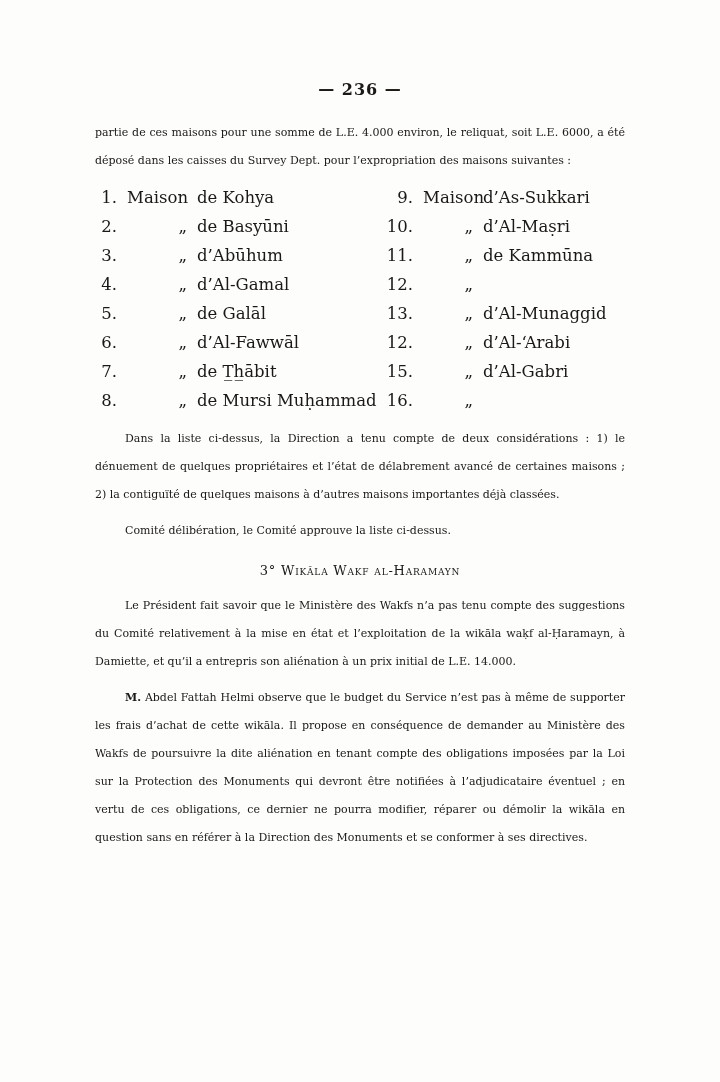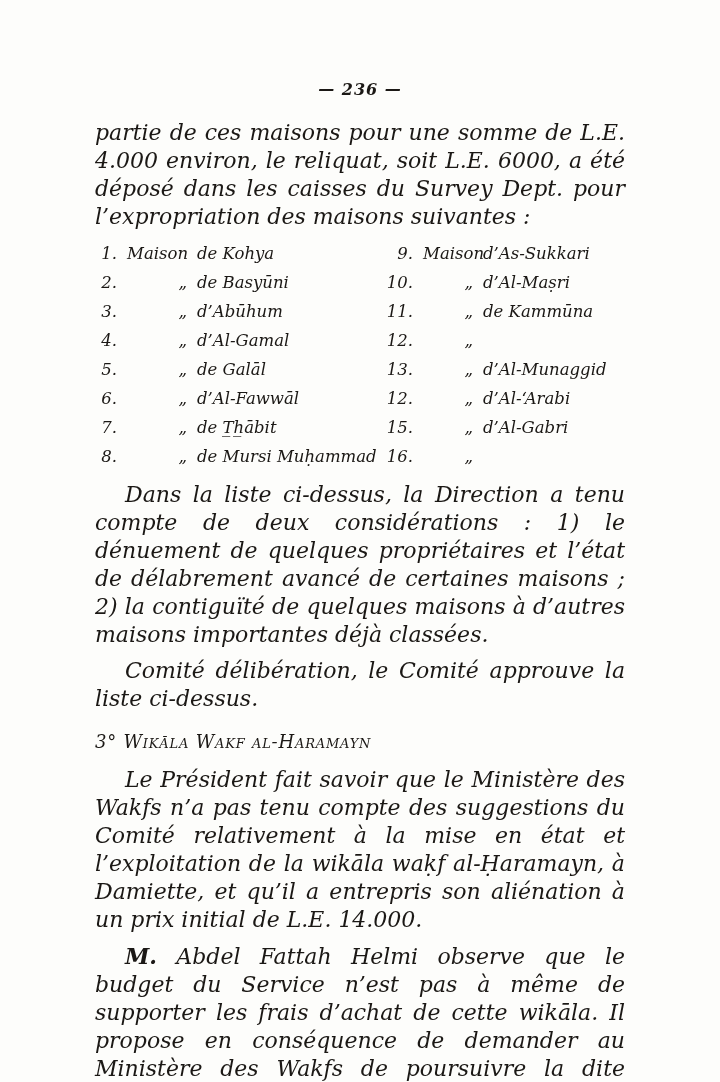--- a/index.html
+++ b/index.html
@@ -7,53 +7,52 @@
   body {
     background: #fdfdfb;
     color: #1b1815;
     font-family: "DejaVu Serif", serif;
     overflow: hidden;
   }
   .page {
     width: 720px;
     height: 1082px;
     padding: 80px 95px 1px 95px;
-    font-style: italic;
   }
   .page-number {
     text-align: center;
     font-weight: bold;
     font-size: 16px;
     letter-spacing: 1px;
     margin-bottom: 20px;
   }
   .para {
-    font-size: 22px;
+    font-size: 11px;
     line-height: 28px;
     text-align: justify;
     text-indent: 30px;
     margin: 8px 0;
   }
   .para.no-indent { text-indent: 0; margin-top: 0; }
   .house-list {
     margin: 8px 0 10px 4px;
   }
   .list-row {
     display: grid;
     grid-template-columns: 18px 60px 168px 38px 50px 1fr;
     column-gap: 10px;
     font-size: 16.5px;
     line-height: 29px;
   }
   .col-num { text-align: right; }
   .col-lbl { text-align: right; }
   .col-name { text-align: left; white-space: nowrap; }
   .heading {
-    text-align: left;
-    font-size: 18px;
+    text-align: center;
+    font-size: 13px;
     font-weight: normal;
     font-variant: small-caps;
     letter-spacing: 0.8px;
     margin: 18px 0 14px 0;
   }
   .lead { font-weight: bold; }
 </style>
 </head>
 <body>
 

